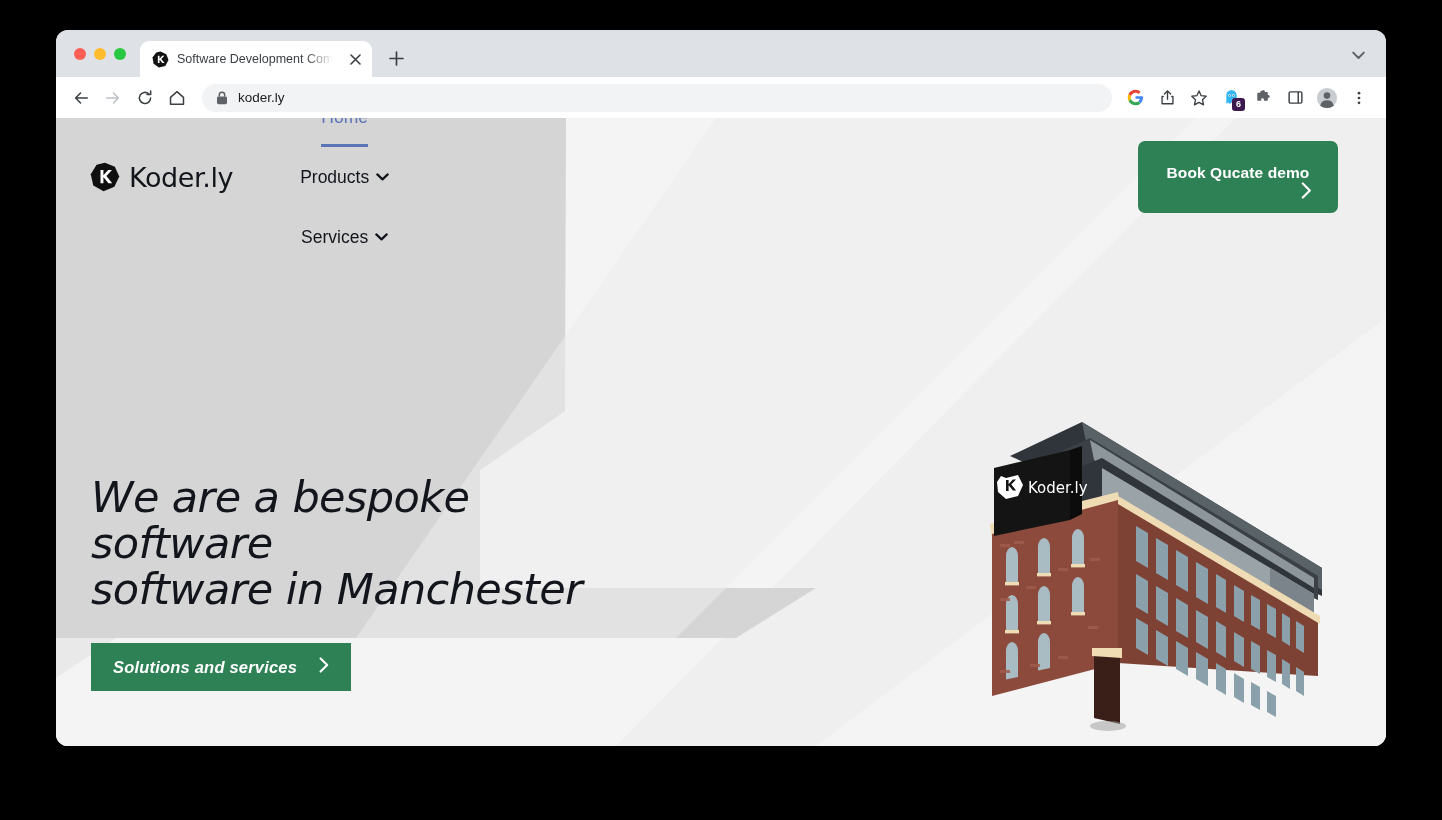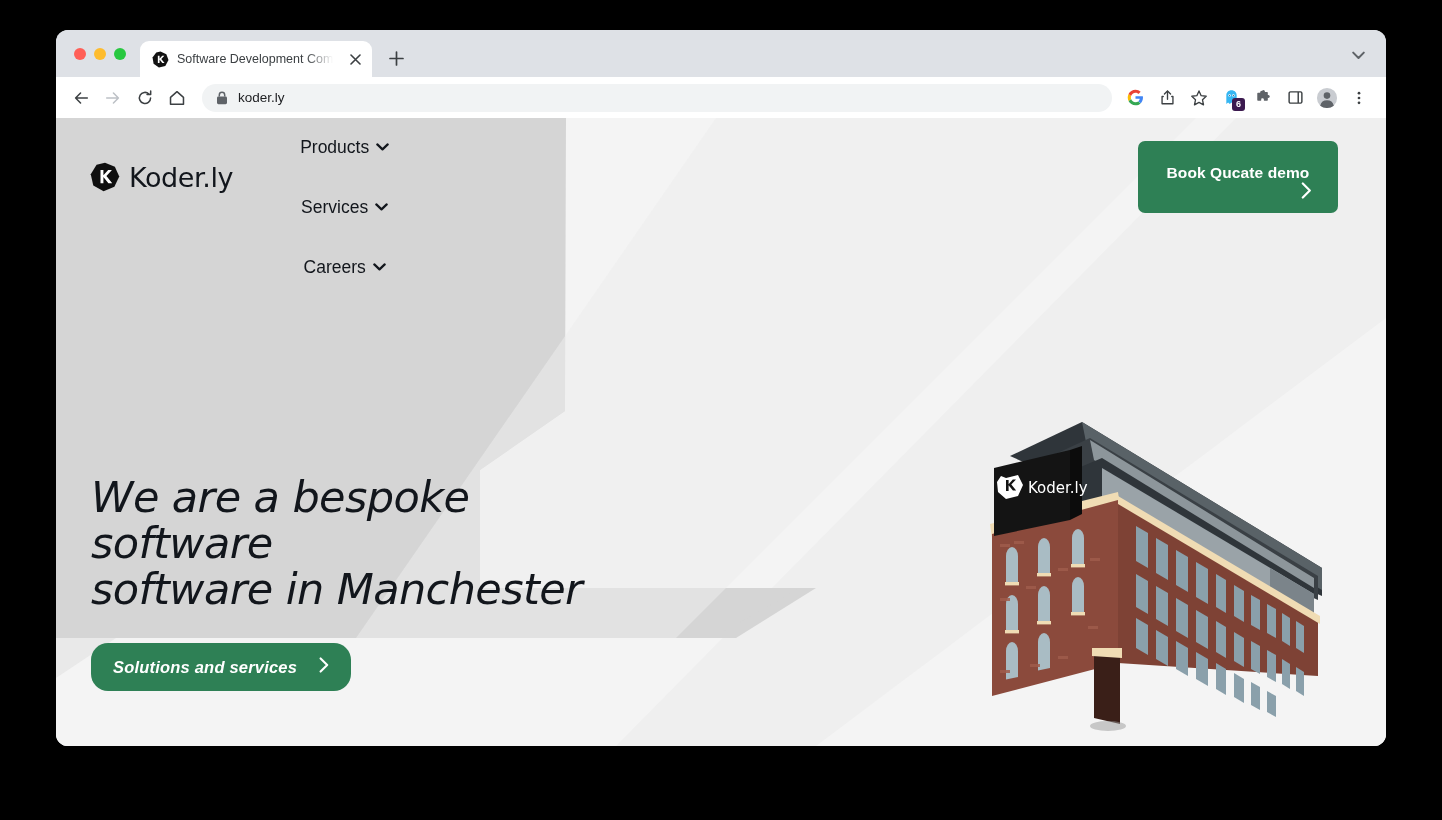--- a/index.html
+++ b/index.html
@@ -260,21 +260,21 @@
     font-weight: normal;
     font-family: "DejaVu Sans", sans-serif;
     max-width: 560px;
   }
   .cta-hero {
     margin-top: 31px;
     display: inline-flex;
     align-items: center;
     gap: 22px;
     background: #2e8055;
-    border-radius: 17px;
+    border-radius: 0;
     padding: 0 22px;
     height: 48px;
     color: #ffffff;
   }
   .cta-hero-label {
     font-size: 16.5px;
     font-weight: bold;
     letter-spacing: 0.2px;
   }
 
@@ -453,26 +453,20 @@
         </a>
 
         <a class="nav-item">
           <span>Services</span>
           <svg class="caret" width="13" height="8" viewBox="0 0 13 8">
             <path d="M1.3 1.4 L6.5 6.4 L11.7 1.4" stroke="#12161c" stroke-width="2.2" fill="none" stroke-linecap="round" stroke-linejoin="round"></path>
           </svg>
         </a>
 
 
-        <a class="nav-item">
-          <span>Careers</span>
-          <svg class="caret" width="13" height="8" viewBox="0 0 13 8">
-            <path d="M1.3 1.4 L6.5 6.4 L11.7 1.4" stroke="#12161c" stroke-width="2.2" fill="none" stroke-linecap="round" stroke-linejoin="round"></path>
-          </svg>
-        </a>
 
       </nav>
 
       <div class="cta-header">
         <span class="cta-header-label">Book Qucate demo</span>
         <span class="cta-header-arrow">
           <svg width="11" height="17" viewBox="0 0 11 17">
             <path d="M1.8 1.5 L8.8 8.5 L1.8 15.5" stroke="#ffffff" stroke-width="2.2" fill="none" stroke-linecap="round" stroke-linejoin="round"></path>
           </svg>
         </span>

